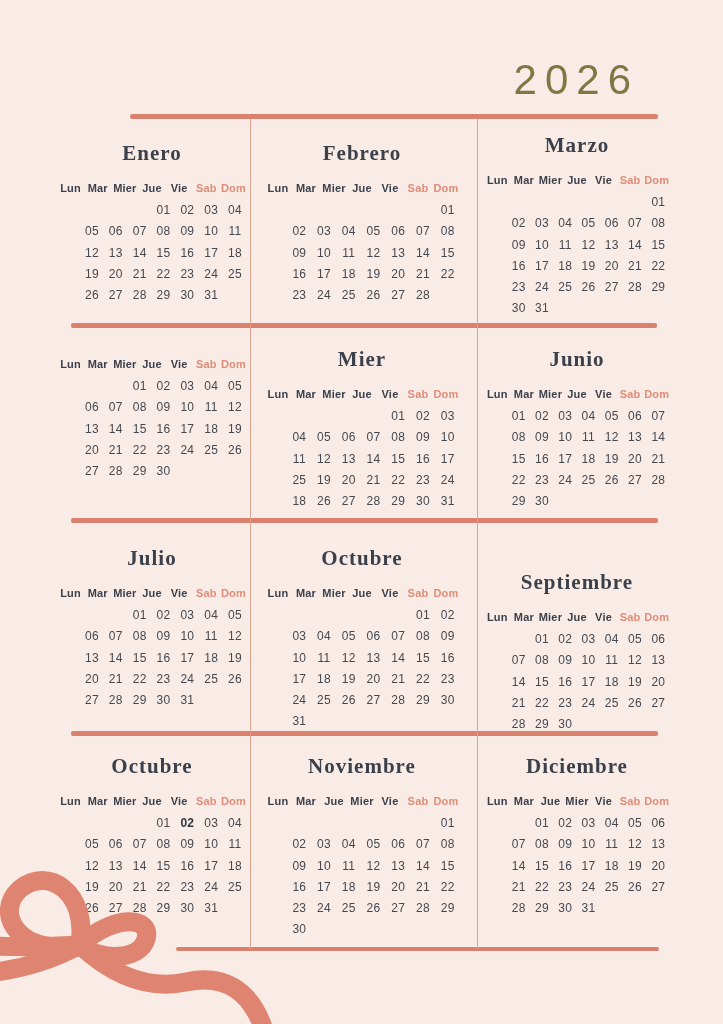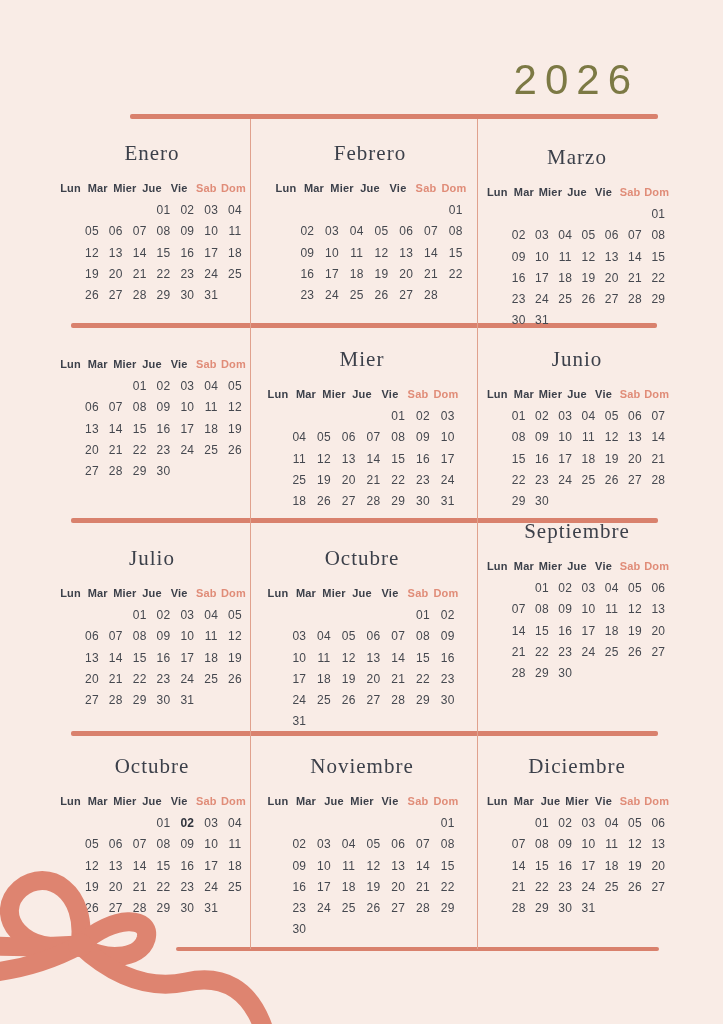--- a/index.html
+++ b/index.html
@@ -19,36 +19,36 @@
   .hline.l2     { left:71px;  top:323px; width:586px; }
   .hline.l3     { left:71px;  top:518px; width:587px; }
   .hline.l4     { left:71px;  top:731px; width:587px; }
   .hline.bottom { left:176px; top:947px; width:483px; height:4px; }
   .vline { position:absolute; width:1px; top:119px; height:830px; background:var(--thin-line,#e0a18d); }
   .vline.v1 { left:250px; }
   .vline.v2 { left:477px; }
 
   .month { position:absolute; }
   .pos-0 { left:57px;  top:138px; width:190px; }
-  .pos-1 { left:272px; top:138px; width:196px; }
-  .pos-2 { left:484px; top:142px; width:186px; }
+  .pos-1 { left:264px; top:138px; width:196px; }
+  .pos-2 { left:484px; top:130px; width:186px; }
   .pos-3 { left:57px;  top:344px; width:190px; }
   .pos-4 { left:264px; top:344px; width:196px; }
   .pos-5 { left:484px; top:344px; width:186px; }
   .pos-6 { left:57px;  top:543px; width:190px; }
   .pos-7 { left:264px; top:543px; width:196px; }
-  .pos-8 { left:484px; top:516px; width:186px; }
+  .pos-8 { left:484px; top:567px; width:186px; }
   .pos-9 { left:57px;  top:751px; width:190px; }
   .pos-10{ left:264px; top:751px; width:196px; }
   .pos-11{ left:484px; top:751px; width:186px; }
 
   .month-title {
     height:30px; line-height:30px; text-align:center;
     font-family:"Liberation Serif", serif;
-    font-size:21px; font-weight:400; letter-spacing:1px;
+    font-size:21px; font-weight:700; letter-spacing:1px;
     color:var(--title,#3c404a);
   }
   .weekday-row {
     margin-top:12px; height:16px;
     display:grid; grid-template-columns:repeat(7,1fr);
   }
   .wd {
     text-align:center; font-size:11px; font-weight:600;
     letter-spacing:0.2px; color:var(--title,#3d414b); line-height:16px;
   }

